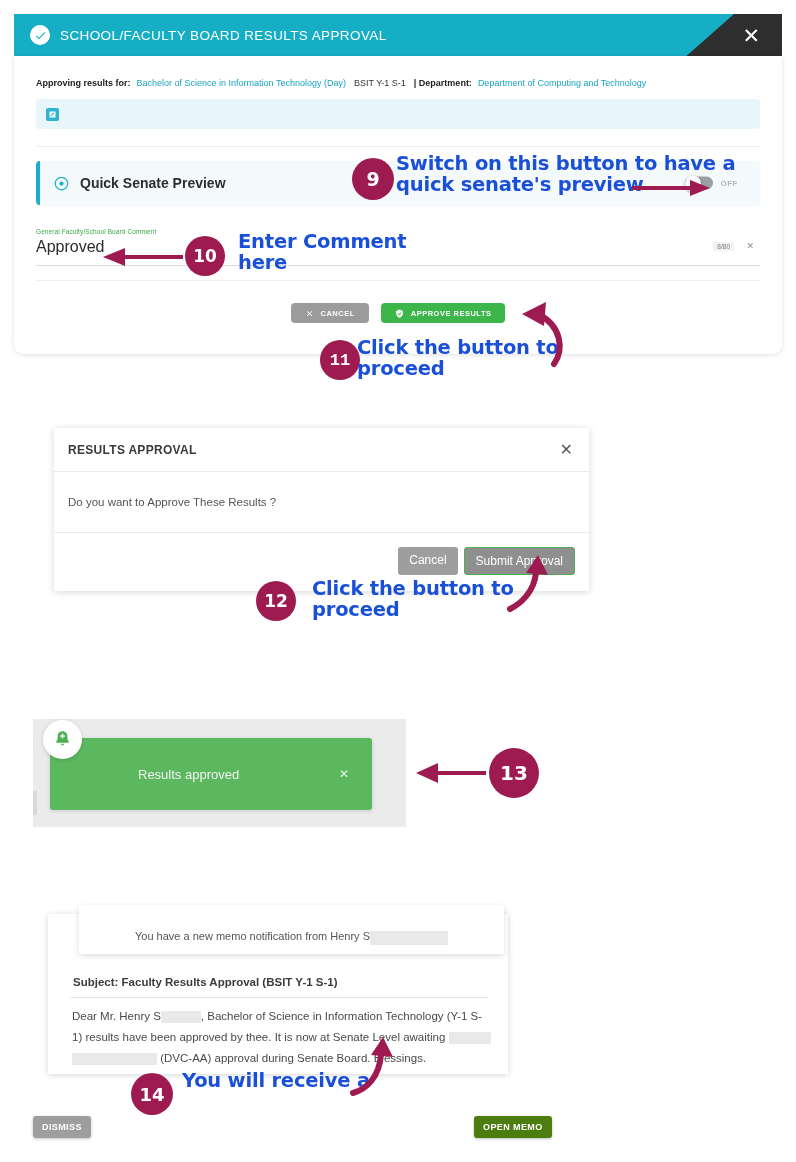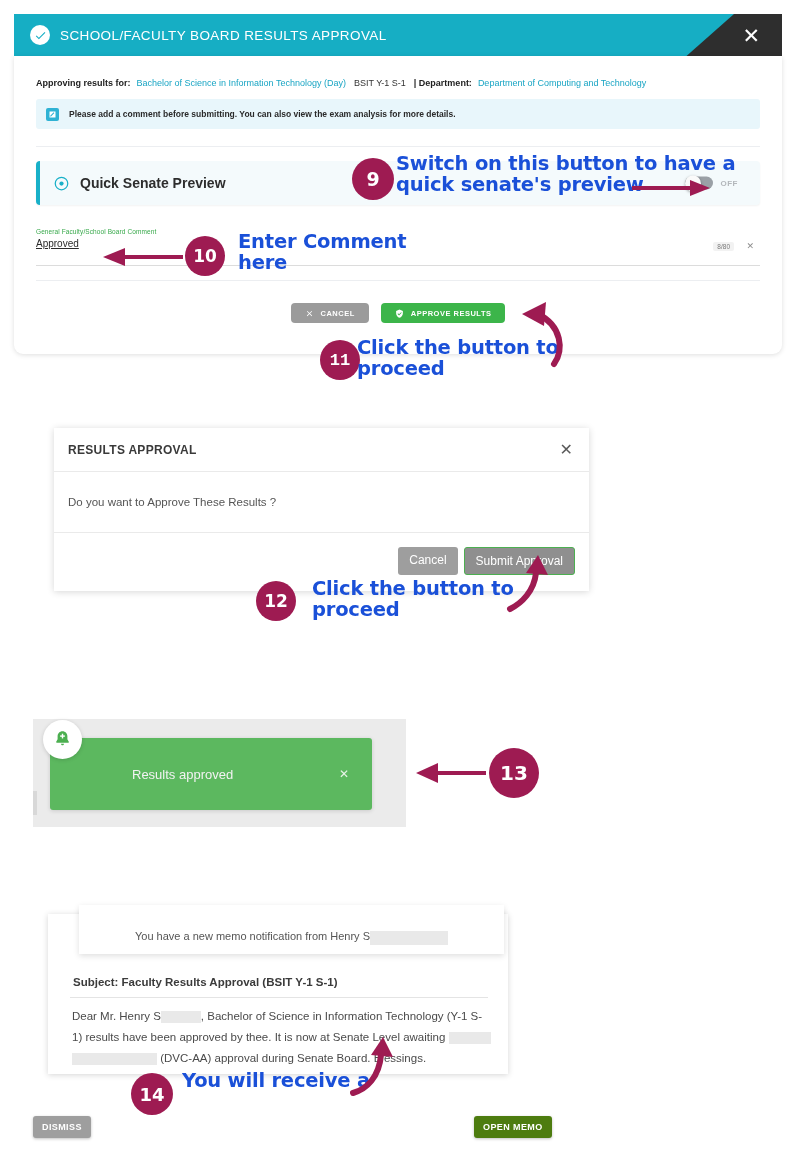--- a/index.html
+++ b/index.html
@@ -93,21 +93,21 @@
     border-radius: 50%; background: #fafafa; box-shadow: 0 1px 3px rgba(0,0,0,0.35);
   }
   .toggle-off-label { font-size: 8px; color: #b3b7bb; font-weight: bold; letter-spacing: .5px; }
 
   .comment-block { margin-top: 23px; position: relative; }
   .comment-label { font-size: 6.5px; color: #37a84a; letter-spacing: .1px; }
   .comment-field {
     margin-top: 3px; height: 28px; border-bottom: 1px solid #dcdcdc;
     display: flex; align-items: flex-start;
   }
-  .comment-value { font-size: 10px; color: #2b2b2b; text-decoration: underline; }
+  .comment-value { font-size: 16px; color: #2b2b2b; }
   .counter {
     position: absolute; right: 26px; top: 14px;
     background: #f2f2f2; border-radius: 2px; padding: 1px 4px;
     font-size: 6.5px; color: #7a7a7a;
   }
   .clear-x {
     position: absolute; right: 6px; top: 13px;
     font-size: 9px; color: #8d8d8d; cursor: pointer;
   }
 
@@ -148,21 +148,21 @@
 
   
   #section-toast {
     position: absolute; left: 33px; top: 719px; width: 373px; height: 108px;
     background: #ebebeb;
   }
   .toast {
     position: absolute; left: 17px; top: 19px; width: 322px; height: 72px;
     background: #5cb85f; border-radius: 3px;
     box-shadow: 0 1px 4px rgba(0,0,0,0.14);
-    display: flex; align-items: center;
+    display: flex; align-items: center; padding-left: 6px;
   }
   .toast-msg { margin-left: 82px; font-size: 13px; color: #f2f2f2; }
   .toast-x {
     position: absolute; right: 23px; top: 50%; transform: translateY(-50%);
     font-size: 12px; color: #e8f3e8; cursor: pointer;
   }
   .bell-circle {
     position: absolute; left: 10px; top: 1px; width: 39px; height: 39px;
     background: #ffffff; border-radius: 50%;
     box-shadow: 0 1px 4px rgba(0,0,0,0.15);
@@ -235,21 +235,20 @@
       <span class="lbl">Approving results for:</span><span class="lnk">Bachelor of Science in Information Technology (Day)</span><span class="plain">BSIT Y-1 S-1</span><span class="sep">| Department:</span><span class="lnk">Department of Computing and Technology</span>
     </div>
 
     <div class="info-bar">
       <span class="ic">
         <svg viewBox="0 0 24 24">
             <path d="M4 4h16v16H4z" fill="none"></path>
             <path d="M20 4H4v16h16V4zm-3 4L8 17H6v-2l9-9 2 2z" fill="#ffffff"></path>
           </svg>
       </span>
-      <span class="txt">Please add a comment before submitting. You can also view the exam analysis for more details.</span>
     </div>
 
     <div class="divider"></div>
 
     <div class="preview-row">
       <span class="eye">
         <svg viewBox="0 0 24 24">
           <circle cx="12" cy="12" r="10" fill="none" stroke="#18b0c8" stroke-width="2"></circle>
           <circle cx="12" cy="12" r="3.4" fill="#18b0c8"></circle>
         </svg>

